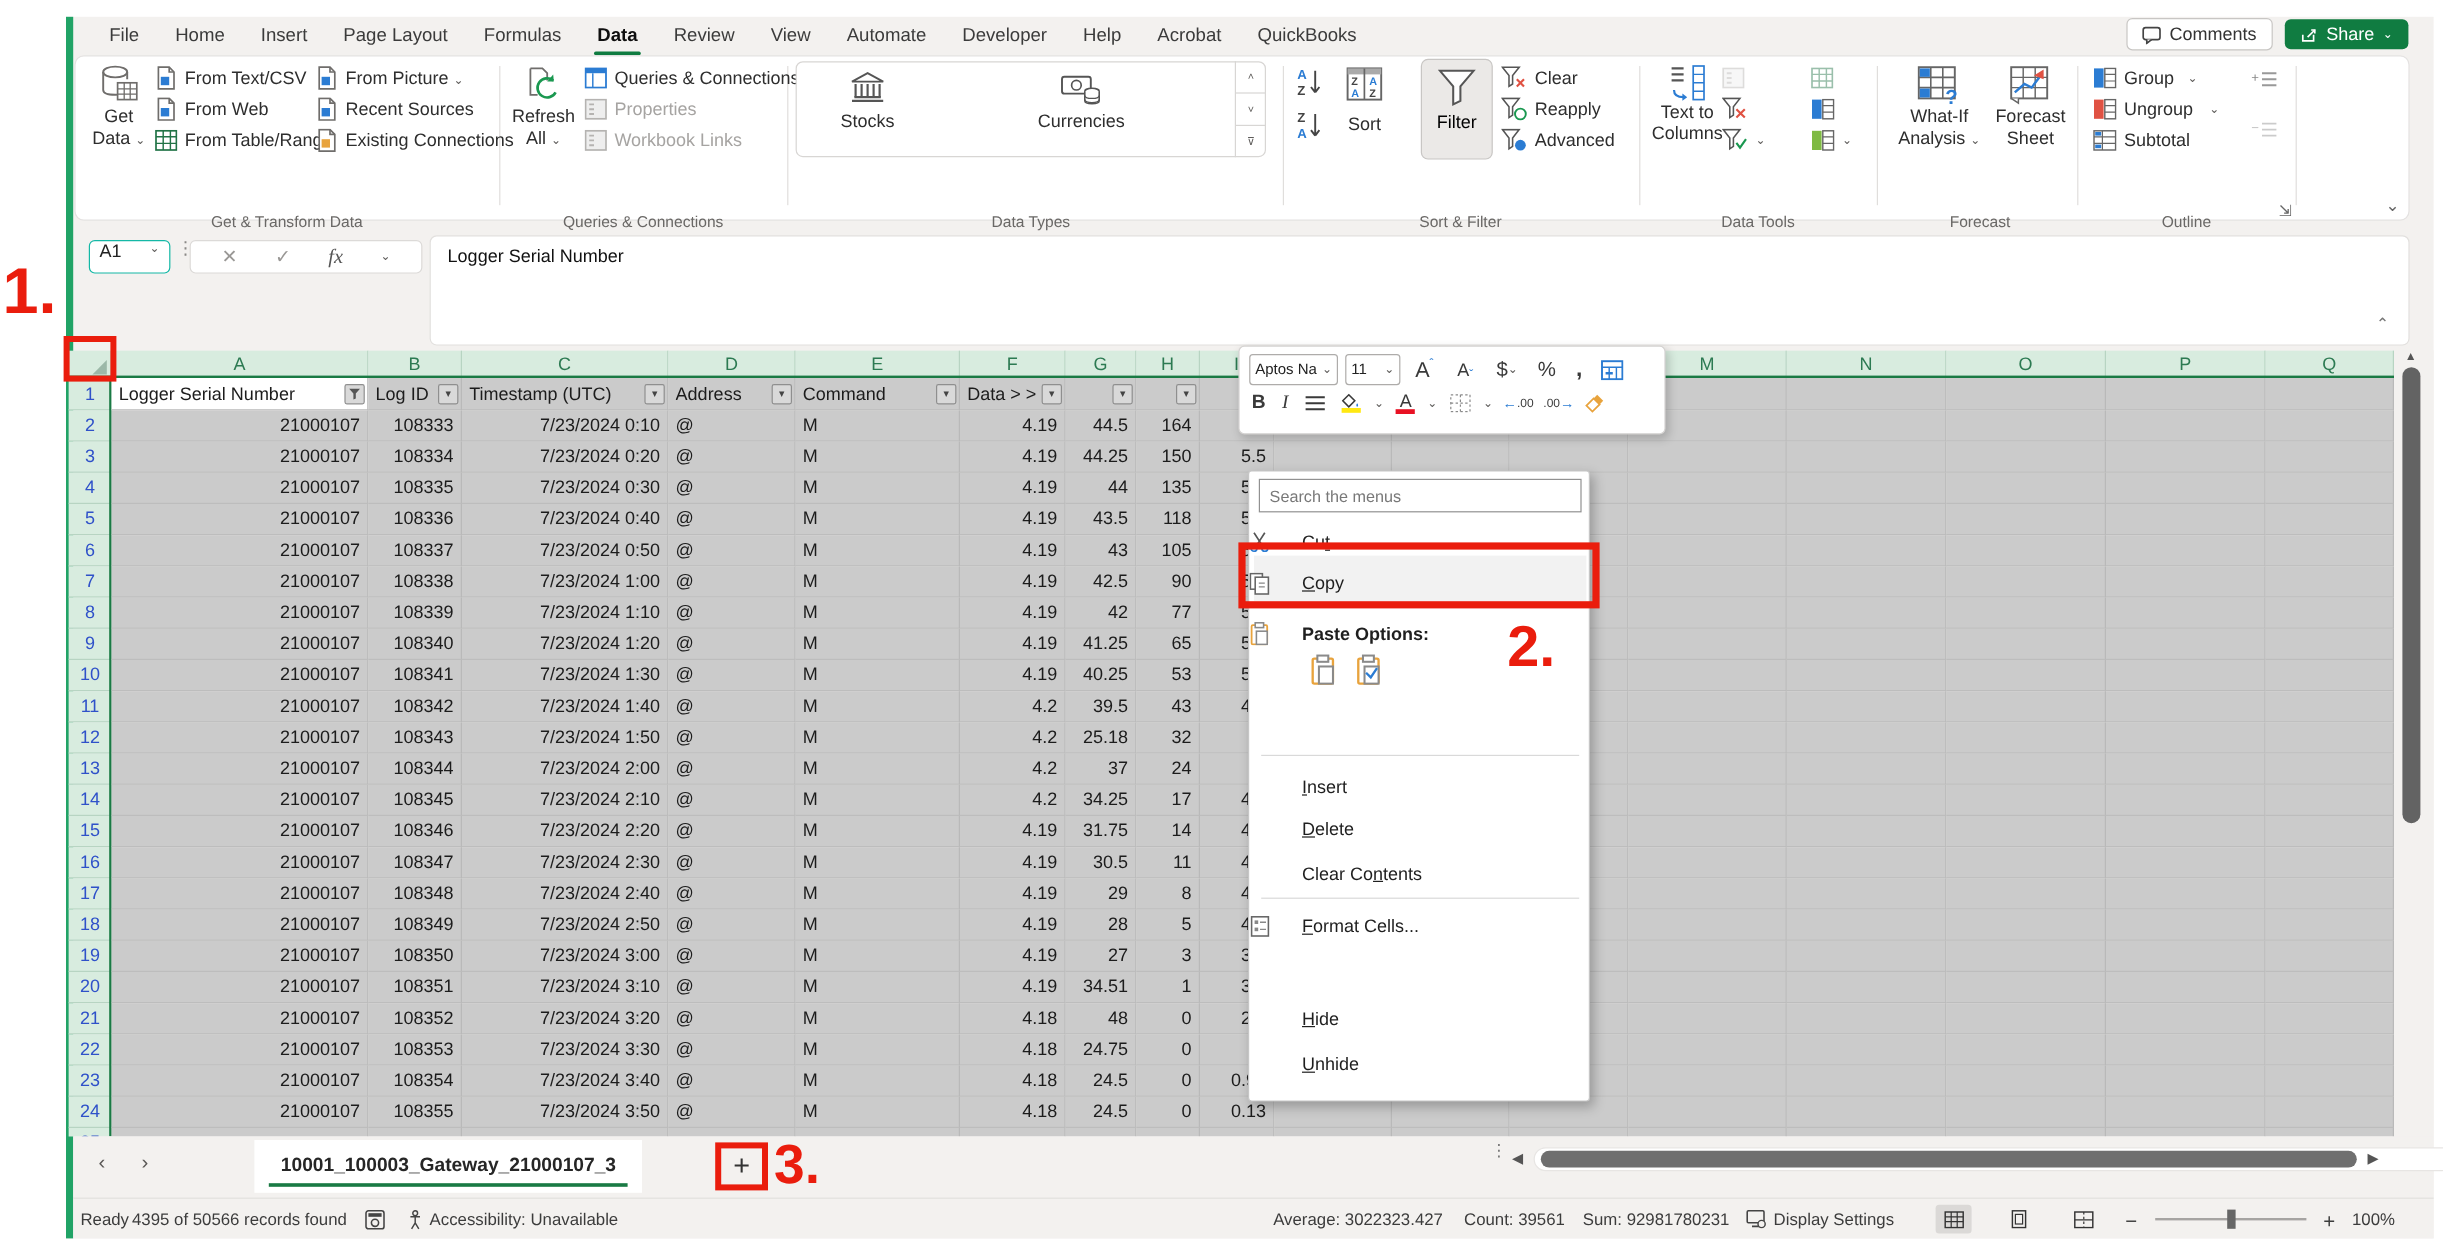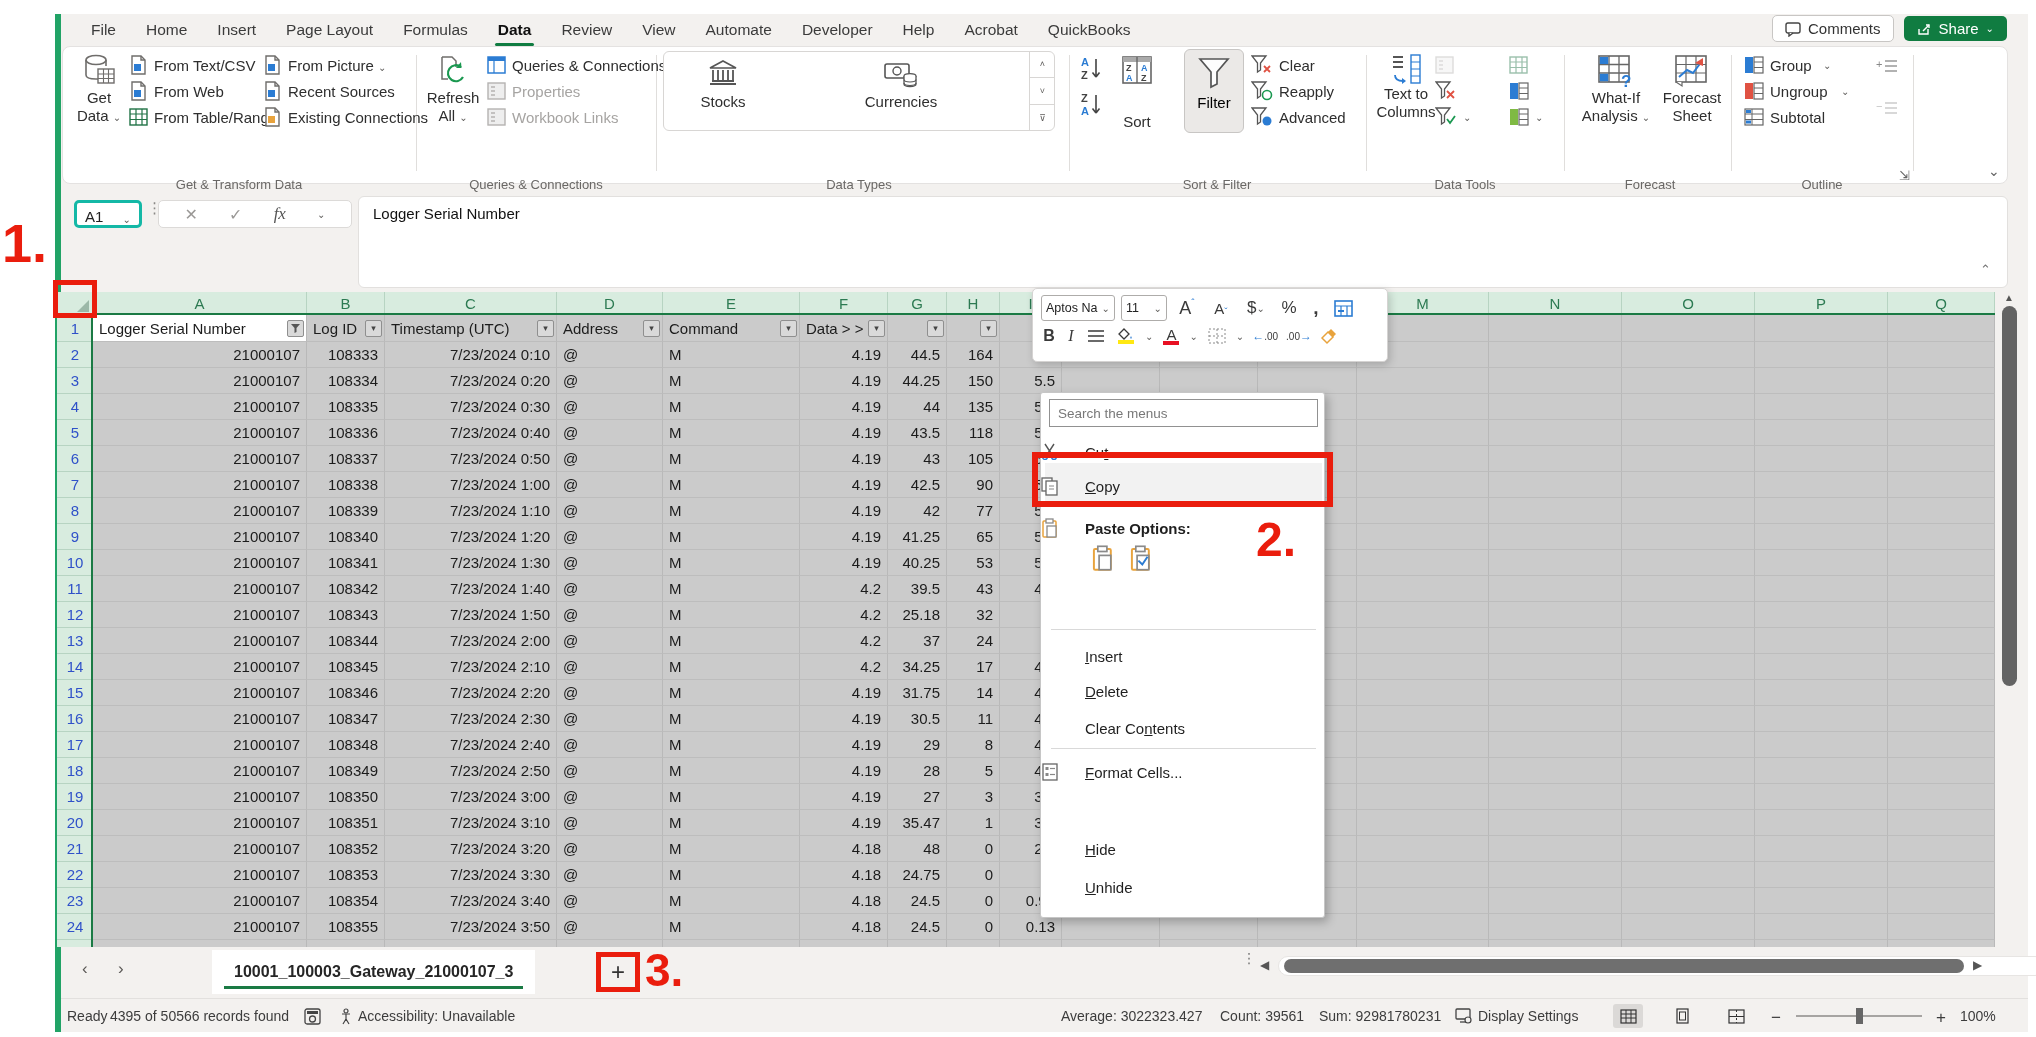--- a/index.html
+++ b/index.html
@@ -29,21 +29,21 @@
 .chev { font-size:10px; color:#5f5d5b; }
 .ic { display:inline-block; }
 .gallery { position:absolute; border:1px solid #d8d6d4; border-radius:6px; background:#fff; }
 .gal-item { position:absolute; display:flex; flex-direction:column; align-items:center; font-size:15px; color:#2e2e2e; }
 .gal-ctrl { position:absolute; right:0; top:0; width:26px; height:100%; border-left:1px solid #d8d6d4; display:flex; flex-direction:column; }
 .gal-ctrl div { flex:1; display:flex; align-items:center; justify-content:center; font-size:9px; color:#5f5d5b; }
 .gal-ctrl div + div { border-top:1px solid #d8d6d4; }
 .filterbig { position:absolute; border:1px solid #c8c6c4; background:#ebe9e7; border-radius:6px; display:flex; flex-direction:column; align-items:center; }
 
 
-.namebox { left:74px; top:200px; width:68px; height:28px; background:#fff; border:3px solid #14b8a6; border-radius:5px; font-size:15px; color:#222; display:flex; align-items:flex-end; padding:0 8px; }
+.namebox { left:74px; top:200px; width:68px; height:28px; background:#fff; border:1px solid #14b8a6; border-radius:5px; font-size:15px; color:#222; display:flex; align-items:flex-start; padding:0 8px; }
 .namebox .chev { margin-left:auto; }
 .vdots { left:147px; top:204px; font-size:15px; color:#8a8886; letter-spacing:0; line-height:7px; }
 .fxbox { left:158px; top:200px; width:194px; height:28px; background:#fff; border:1px solid #dcdad8; border-radius:5px; display:flex; align-items:center; justify-content:space-around; padding:0 10px; color:#9a9896; font-size:16px; }
 .fxbox .fx { font-family:"Liberation Serif",serif; font-style:italic; font-size:17px; color:#555; }
 .formulabox { left:358px; top:196px; width:1650px; height:92px; background:#fff; border:1px solid #e2e0de; border-radius:6px; font-size:15px; color:#111; padding:8px 14px; }
 .fb-collapse { left:1980px; top:262px; color:#777; font-size:13px; }
 
 
 .grid-zone { left:57px; top:292px; width:1938px; height:655px; overflow:hidden; }
 .corner { position:absolute; left:0; top:0; width:36px; height:23px; background:#d8ecdf; border-right:1px solid #b7d4c2; }
@@ -333,21 +333,21 @@
           <svg width="32" height="32" viewBox="0 0 32 32">
             <rect x="2" y="2" width="28" height="26" fill="#fff" stroke="#666" stroke-width="1.6"></rect>
             <rect x="2" y="2" width="28" height="5" fill="#aaa"></rect>
             <path d="M16 2 L16 28" stroke="#666" stroke-width="1.4"></path>
             <text x="5" y="16" font-size="9" font-weight="bold" fill="#444">Z</text>
             <text x="5" y="26" font-size="9" font-weight="bold" fill="#2b7cd3">A</text>
             <text x="20" y="16" font-size="9" font-weight="bold" fill="#2b7cd3">A</text>
             <text x="20" y="26" font-size="9" font-weight="bold" fill="#444">Z</text>
           </svg>
         </div>
-        <div class="lbl" style="margin-top:26px">Sort</div>
+        <div class="lbl" style="margin-top:8px">Sort</div>
       </div>
       <div class="filterbig" style="left:1121px; top:2px; width:60px; height:84px">
         <div style="margin-top:6px">
           <svg width="36" height="34" viewBox="0 0 36 34">
             <path d="M4 3 L32 3 L21 16 L21 28 L15 31 L15 16 Z" fill="#fdfdfd" stroke="#555" stroke-width="1.7"></path>
           </svg>
         </div>
         <div class="lbl" style="font-size:15px;margin-top:4px">Filter</div>
       </div>
       <div class="smallrow" style="left:1188px; top:8px">
@@ -983,21 +983,21 @@
           <div class="gcell l" style="width: 133px; height: 26px;"></div>
           <div class="gcell l" style="width: 107px; height: 26px;"></div>
         </div>
         <div class="grow">
           <div class="gcell r" style="width: 214px; height: 26px;">21000107</div>
           <div class="gcell r" style="width: 78px; height: 26px;">108351</div>
           <div class="gcell r" style="width: 172px; height: 26px;">7/23/2024 3:10</div>
           <div class="gcell l" style="width: 106px; height: 26px;">@</div>
           <div class="gcell l" style="width: 137px; height: 26px;">M</div>
           <div class="gcell r" style="width: 88px; height: 26px;">4.19</div>
-          <div class="gcell r" style="width: 59px; height: 26px;">35.47</div>
+          <div class="gcell r" style="width: 59px; height: 26px;">34.51</div>
           <div class="gcell r" style="width: 53px; height: 26px;">1</div>
           <div class="gcell r" style="width: 62px; height: 26px;">3.4</div>
           <div class="gcell l" style="width: 98px; height: 26px;"></div>
           <div class="gcell l" style="width: 98px; height: 26px;"></div>
           <div class="gcell l" style="width: 99px; height: 26px;"></div>
           <div class="gcell l" style="width: 132px; height: 26px;"></div>
           <div class="gcell l" style="width: 133px; height: 26px;"></div>
           <div class="gcell l" style="width: 133px; height: 26px;"></div>
           <div class="gcell l" style="width: 133px; height: 26px;"></div>
           <div class="gcell l" style="width: 107px; height: 26px;"></div>

